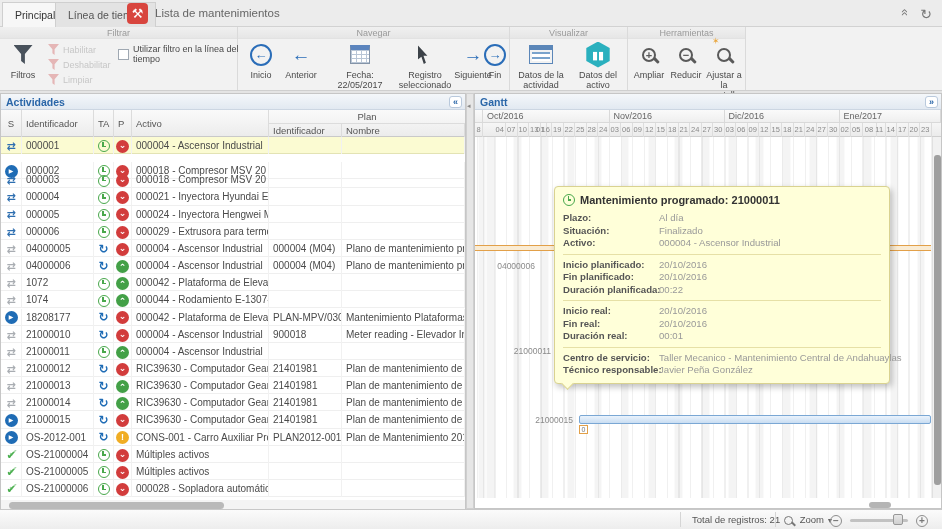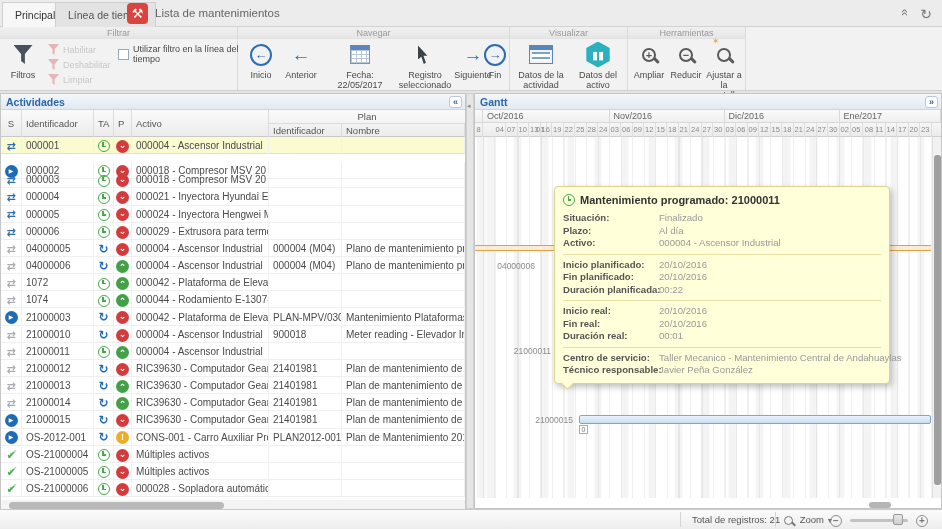--- a/index.html
+++ b/index.html
@@ -360,21 +360,21 @@
           <div class="tc" style="left: 0px; width: 21px; text-align: center; padding-left: 0px;"><span class="ic ic-transfer-gray">⇄</span></div>
           <div class="tc" style="left: 21px; width: 72px;">1074</div>
           <div class="tc" style="left: 93px; width: 20px; text-align: center; padding-left: 0px;"><span class="ic ic-clock"></span></div>
           <div class="tc" style="left: 113px; width: 18px; text-align: center; padding-left: 0px;"><span class="ic ic-up">⌃</span></div>
           <div class="tc" style="left: 131px; width: 137px;">000044 - Rodamiento E-1307-B</div>
           <div class="tc" style="left: 268px; width: 73px;"></div>
           <div class="tc" style="left: 341px; width: 123px;"></div>
         </div>
         <div class="trow" style="top: 171.5px;">
           <div class="tc" style="left: 0px; width: 21px; text-align: center; padding-left: 0px;"><span class="ic ic-play">▶</span></div>
-          <div class="tc" style="left: 21px; width: 72px;">21000003</div>
+          <div class="tc" style="left: 21px; width: 72px;">18208177</div>
           <div class="tc" style="left: 93px; width: 20px; text-align: center; padding-left: 0px;"><span class="ic ic-cycle">↻</span></div>
           <div class="tc" style="left: 113px; width: 18px; text-align: center; padding-left: 0px;"><span class="ic ic-down">⌄</span></div>
           <div class="tc" style="left: 131px; width: 137px;">000042 - Plataforma de Elevación</div>
           <div class="tc" style="left: 268px; width: 73px;">PLAN-MPV/0300</div>
           <div class="tc" style="left: 341px; width: 123px;">Mantenimiento Plataformas de Eleva...</div>
         </div>
         <div class="trow" style="top: 188.65px;">
           <div class="tc" style="left: 0px; width: 21px; text-align: center; padding-left: 0px;"><span class="ic ic-transfer-gray">⇄</span></div>
           <div class="tc" style="left: 21px; width: 72px;">21000010</div>
           <div class="tc" style="left: 93px; width: 20px; text-align: center; padding-left: 0px;"><span class="ic ic-cycle">↻</span></div>
@@ -531,26 +531,26 @@
         <div class="dcell" style="left: 445px; width: 11.5px;">23</div>
       </div>
     <div class="gbody" id="gbody">
       <div class="tooltip" id="gtooltip">
         <div class="tt-title">
           <span class="tt-clock"></span>
           <span>Mantenimiento programado: 21000011</span>
         </div>
         <div id="ttgroups">
             <div class="tt-row">
+              <span class="tt-lab">Plazo:</span>
+              <span class="tt-val">Al día</span>
+            </div>
+            <div class="tt-row">
               <span class="tt-lab">Situación:</span>
               <span class="tt-val">Finalizado</span>
-            </div>
-            <div class="tt-row">
-              <span class="tt-lab">Plazo:</span>
-              <span class="tt-val">Al día</span>
             </div>
             <div class="tt-row">
               <span class="tt-lab">Activo:</span>
               <span class="tt-val">000004 - Ascensor Industrial</span>
             </div>
             <div class="tt-sep"></div>
             <div class="tt-row">
               <span class="tt-lab">Inicio planificado:</span>
               <span class="tt-val">20/10/2016</span>
             </div>

